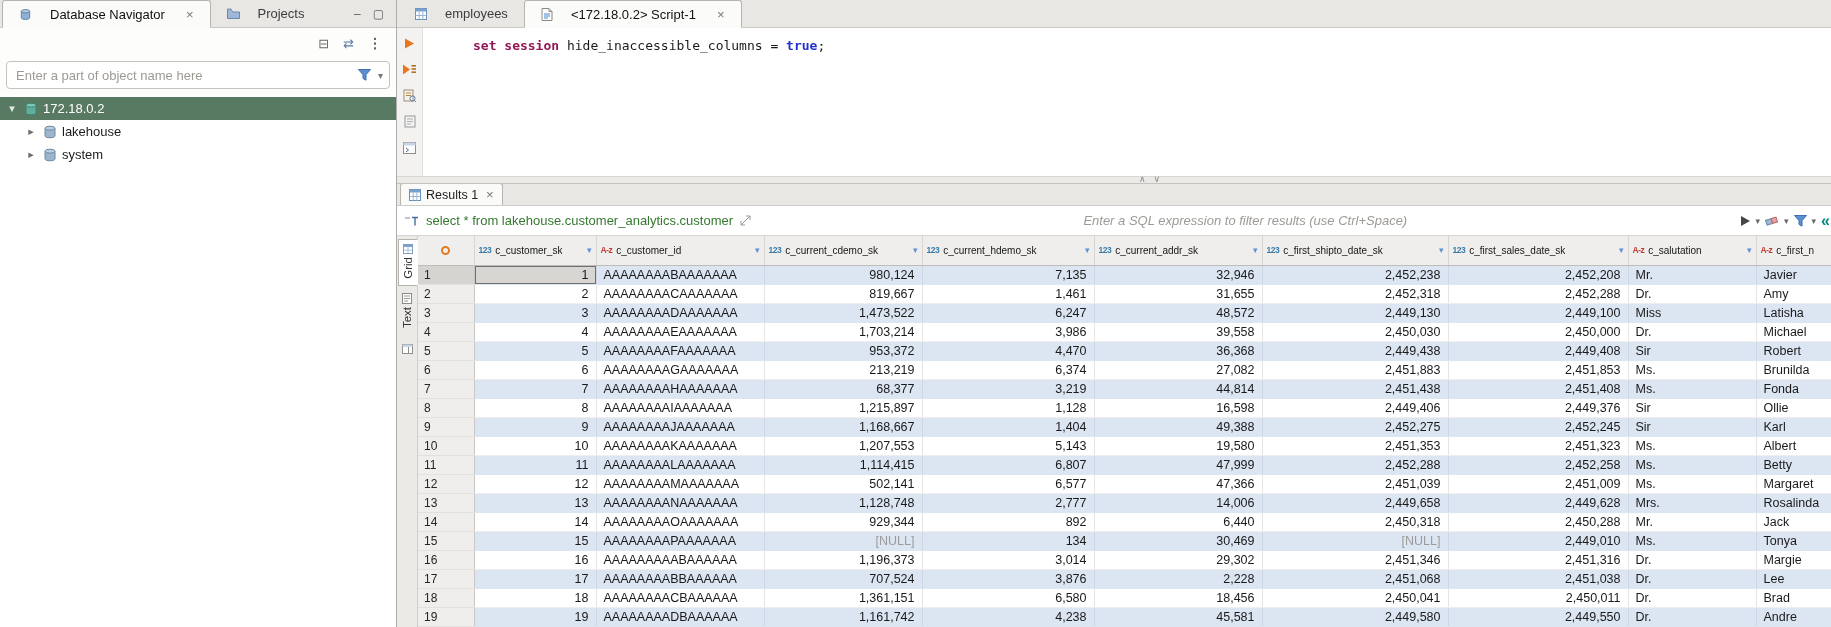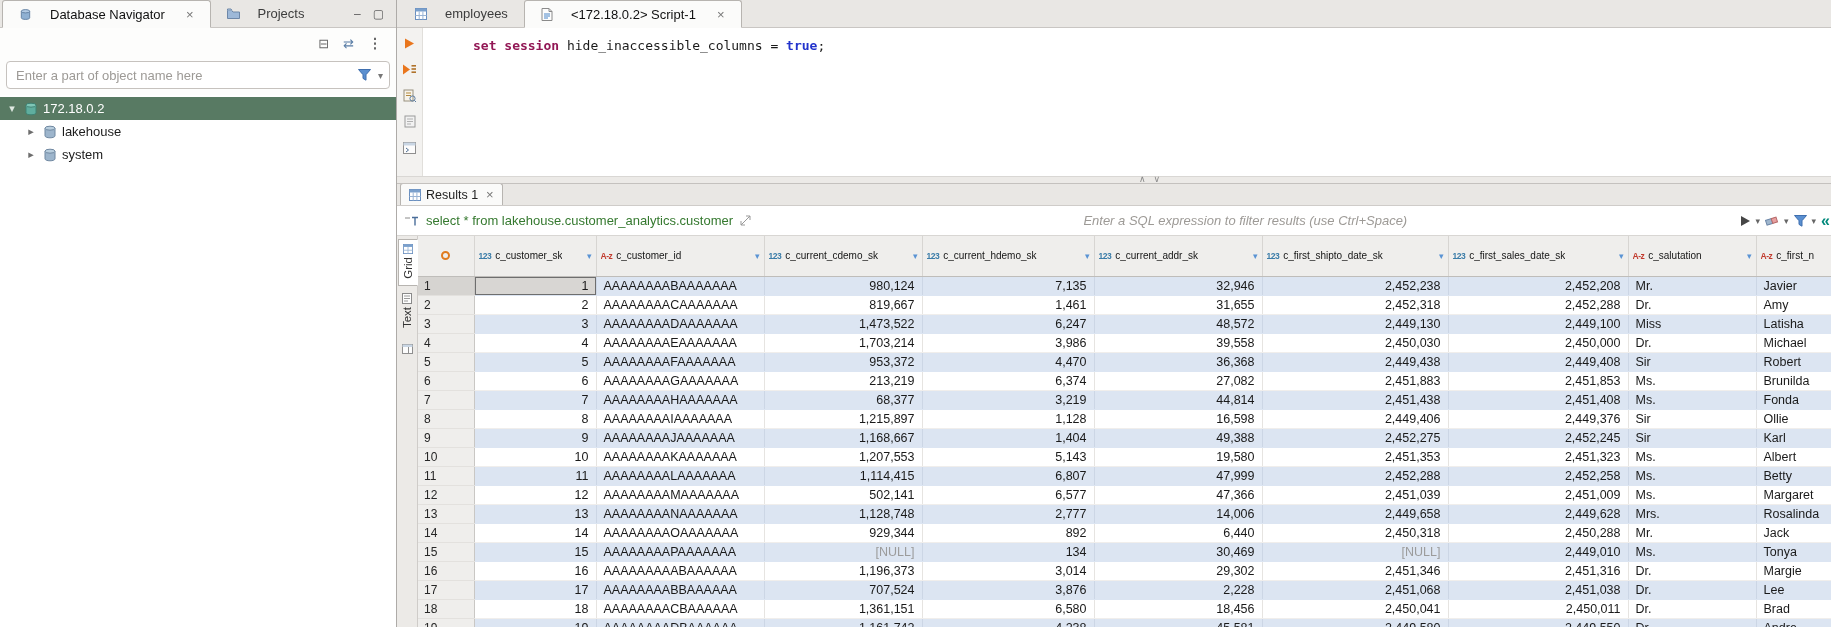--- a/index.html
+++ b/index.html
@@ -61,21 +61,21 @@
   .results-body { flex:1; display:flex; min-height:0; }
   .pstrip { flex:0 0 21px; width:21px; background:#eceae7; border-right:1px solid #cfccc9; display:flex; flex-direction:column; align-items:center; padding-top:3px; gap:3px; }
   .vtab { display:flex; flex-direction:column; align-items:center; gap:3px; padding:4px 0 6px; width:20px; color:#333; }
   .vtab.active { background:#fff; border:1px solid #b7b4b0; border-right:1px solid #fff; margin-right:-1px; }
   .vlabel { writing-mode:vertical-rl; transform:rotate(180deg); font-size:11.5px; }
   .panel-btn { margin-top:5px; }
 
   
   .grid-wrap { flex:1; overflow:hidden; background:#fff; }
   table.grid { border-collapse:collapse; table-layout:fixed; width:1428px; }
-  .grid thead th { height:40px; background:#efeeec; border-right:1px solid #d7d5d2; border-bottom:1px solid #bfbdba; padding:8px 4px; font-weight:normal; }
+  .grid thead th { height:29px; background:#efeeec; border-right:1px solid #d7d5d2; border-bottom:1px solid #bfbdba; padding:8px 4px; font-weight:normal; }
   .hcell { display:flex; align-items:center; gap:4px; height:100%; overflow:hidden; }
   .cticon { flex:0 0 auto; font-size:8.5px; font-weight:bold; letter-spacing:-0.5px; }
   .cticon.num { color:#3a7ca8; }
   .cticon.str { color:#c23b2e; }
   .hlabel { white-space:nowrap; overflow:hidden; font-size:10px; color:#151515; }
   .hcaret { margin-left:auto; color:#5a93d4; font-size:9px; flex:0 0 auto; }
   .corner-dot { display:block; margin:0 auto; width:9px; height:9px; border:2px solid #e07b1f; border-radius:50%; }
   .grid tbody th { height:19px; background:#efeeec; border-right:1px solid #c9c7c4; border-bottom:1px solid #e3e1de;
                    font-weight:normal; text-align:left; padding:0 4px 0 6px; font-size:12px; color:#262626; }
   .grid tbody tr.currow th { background:#d6d4d1; }

